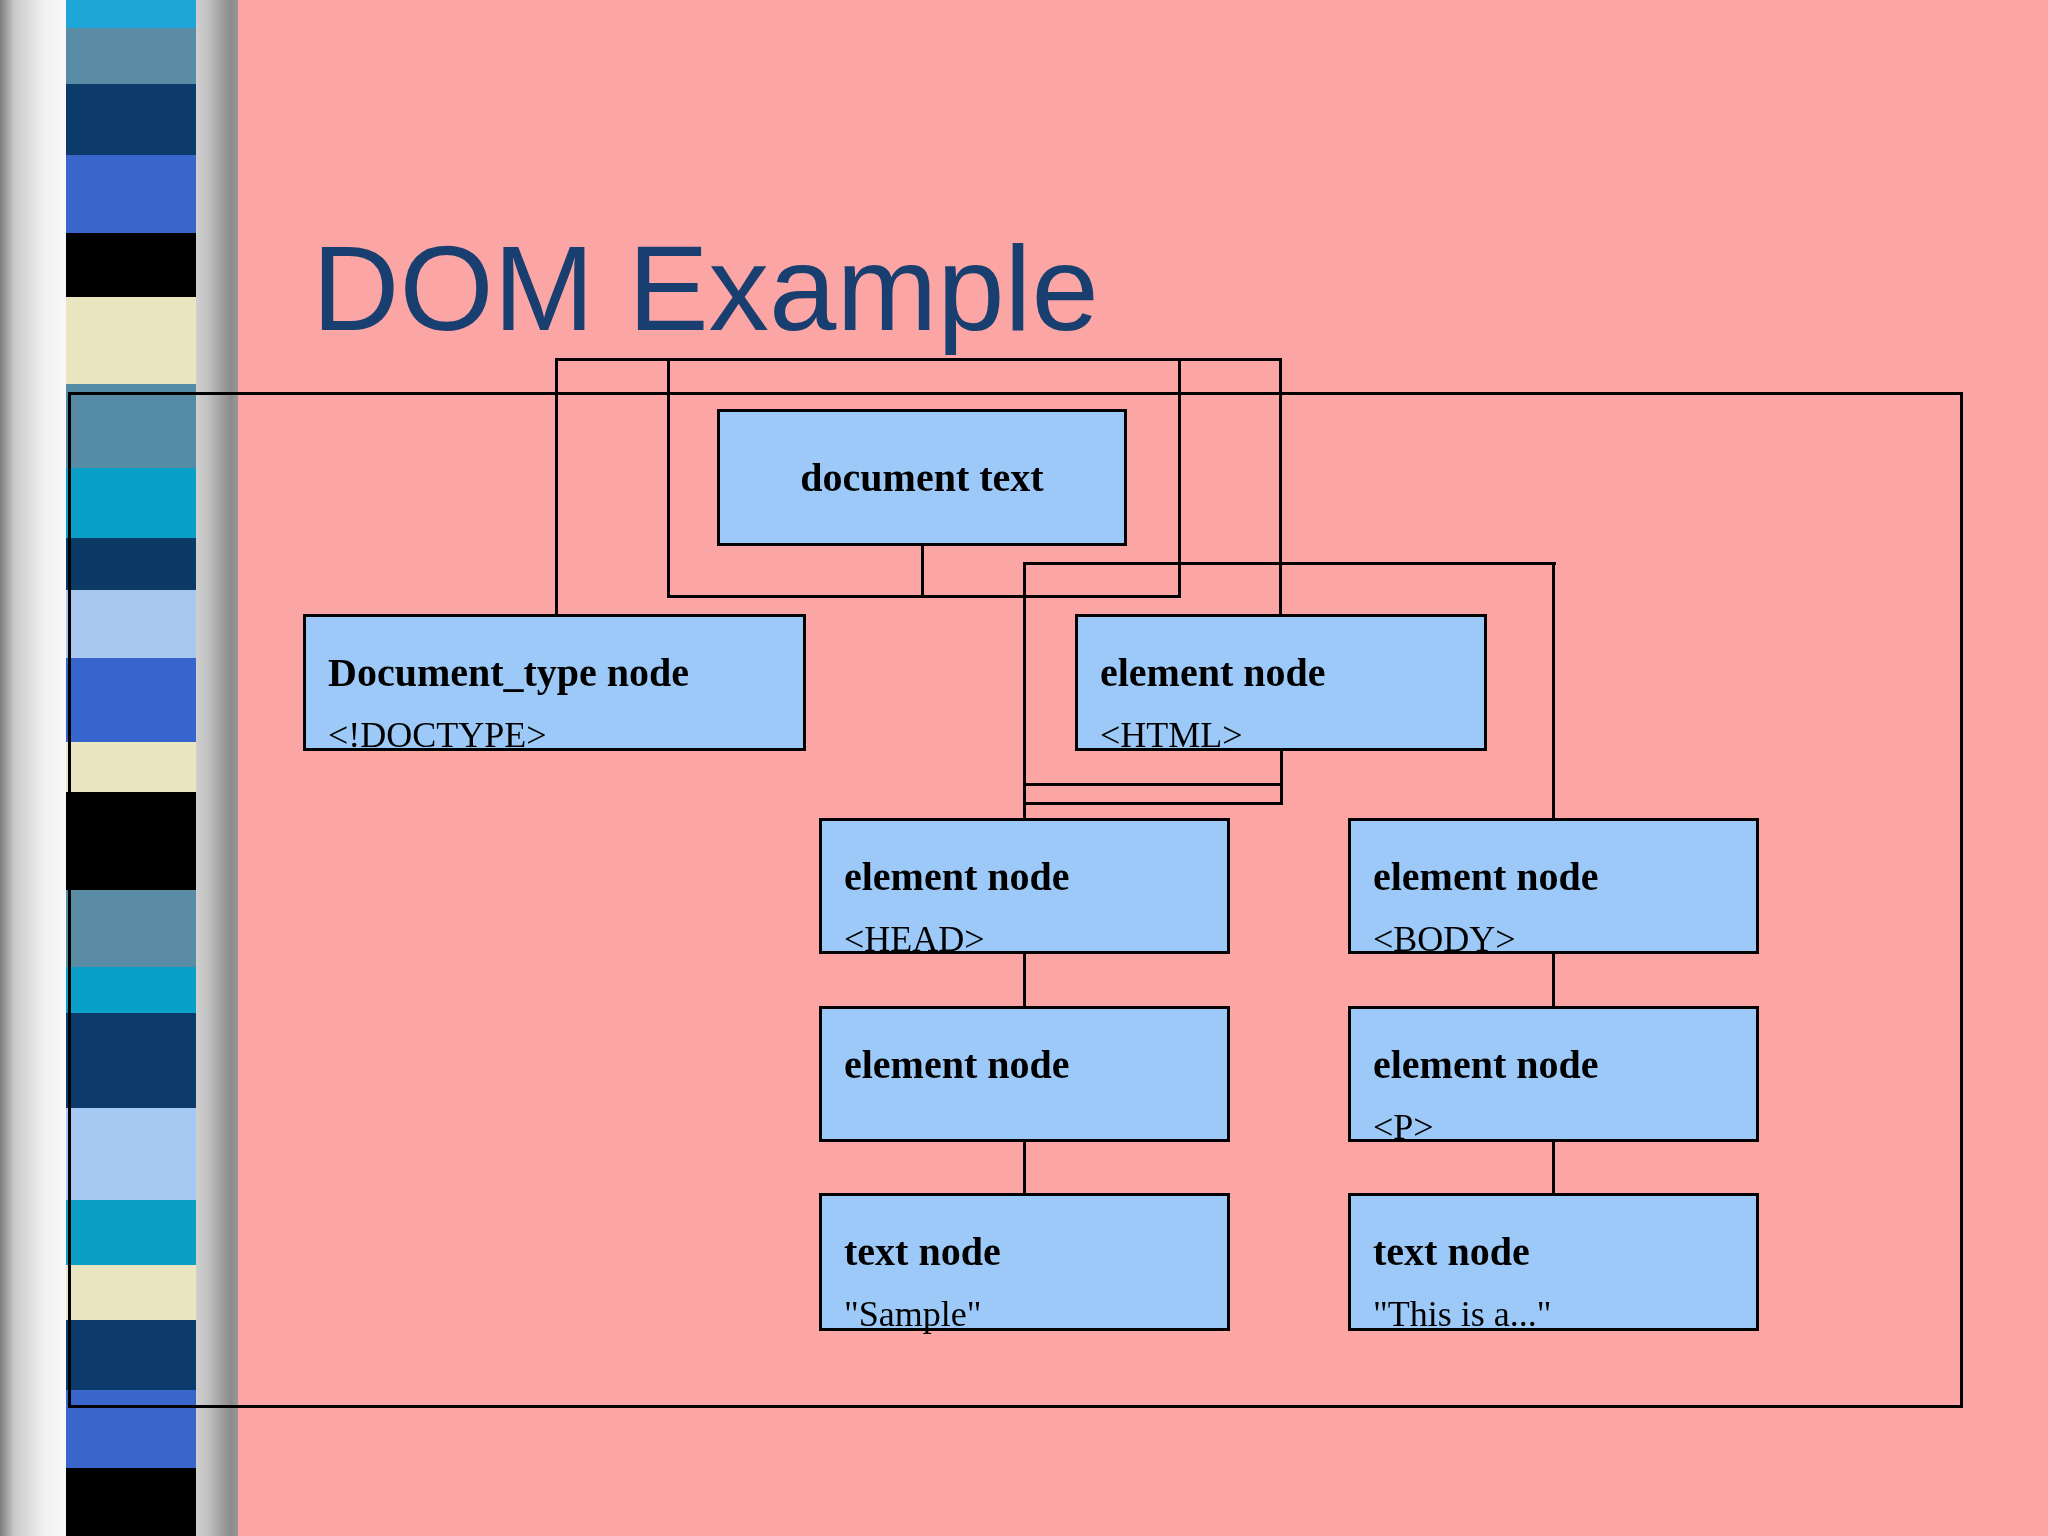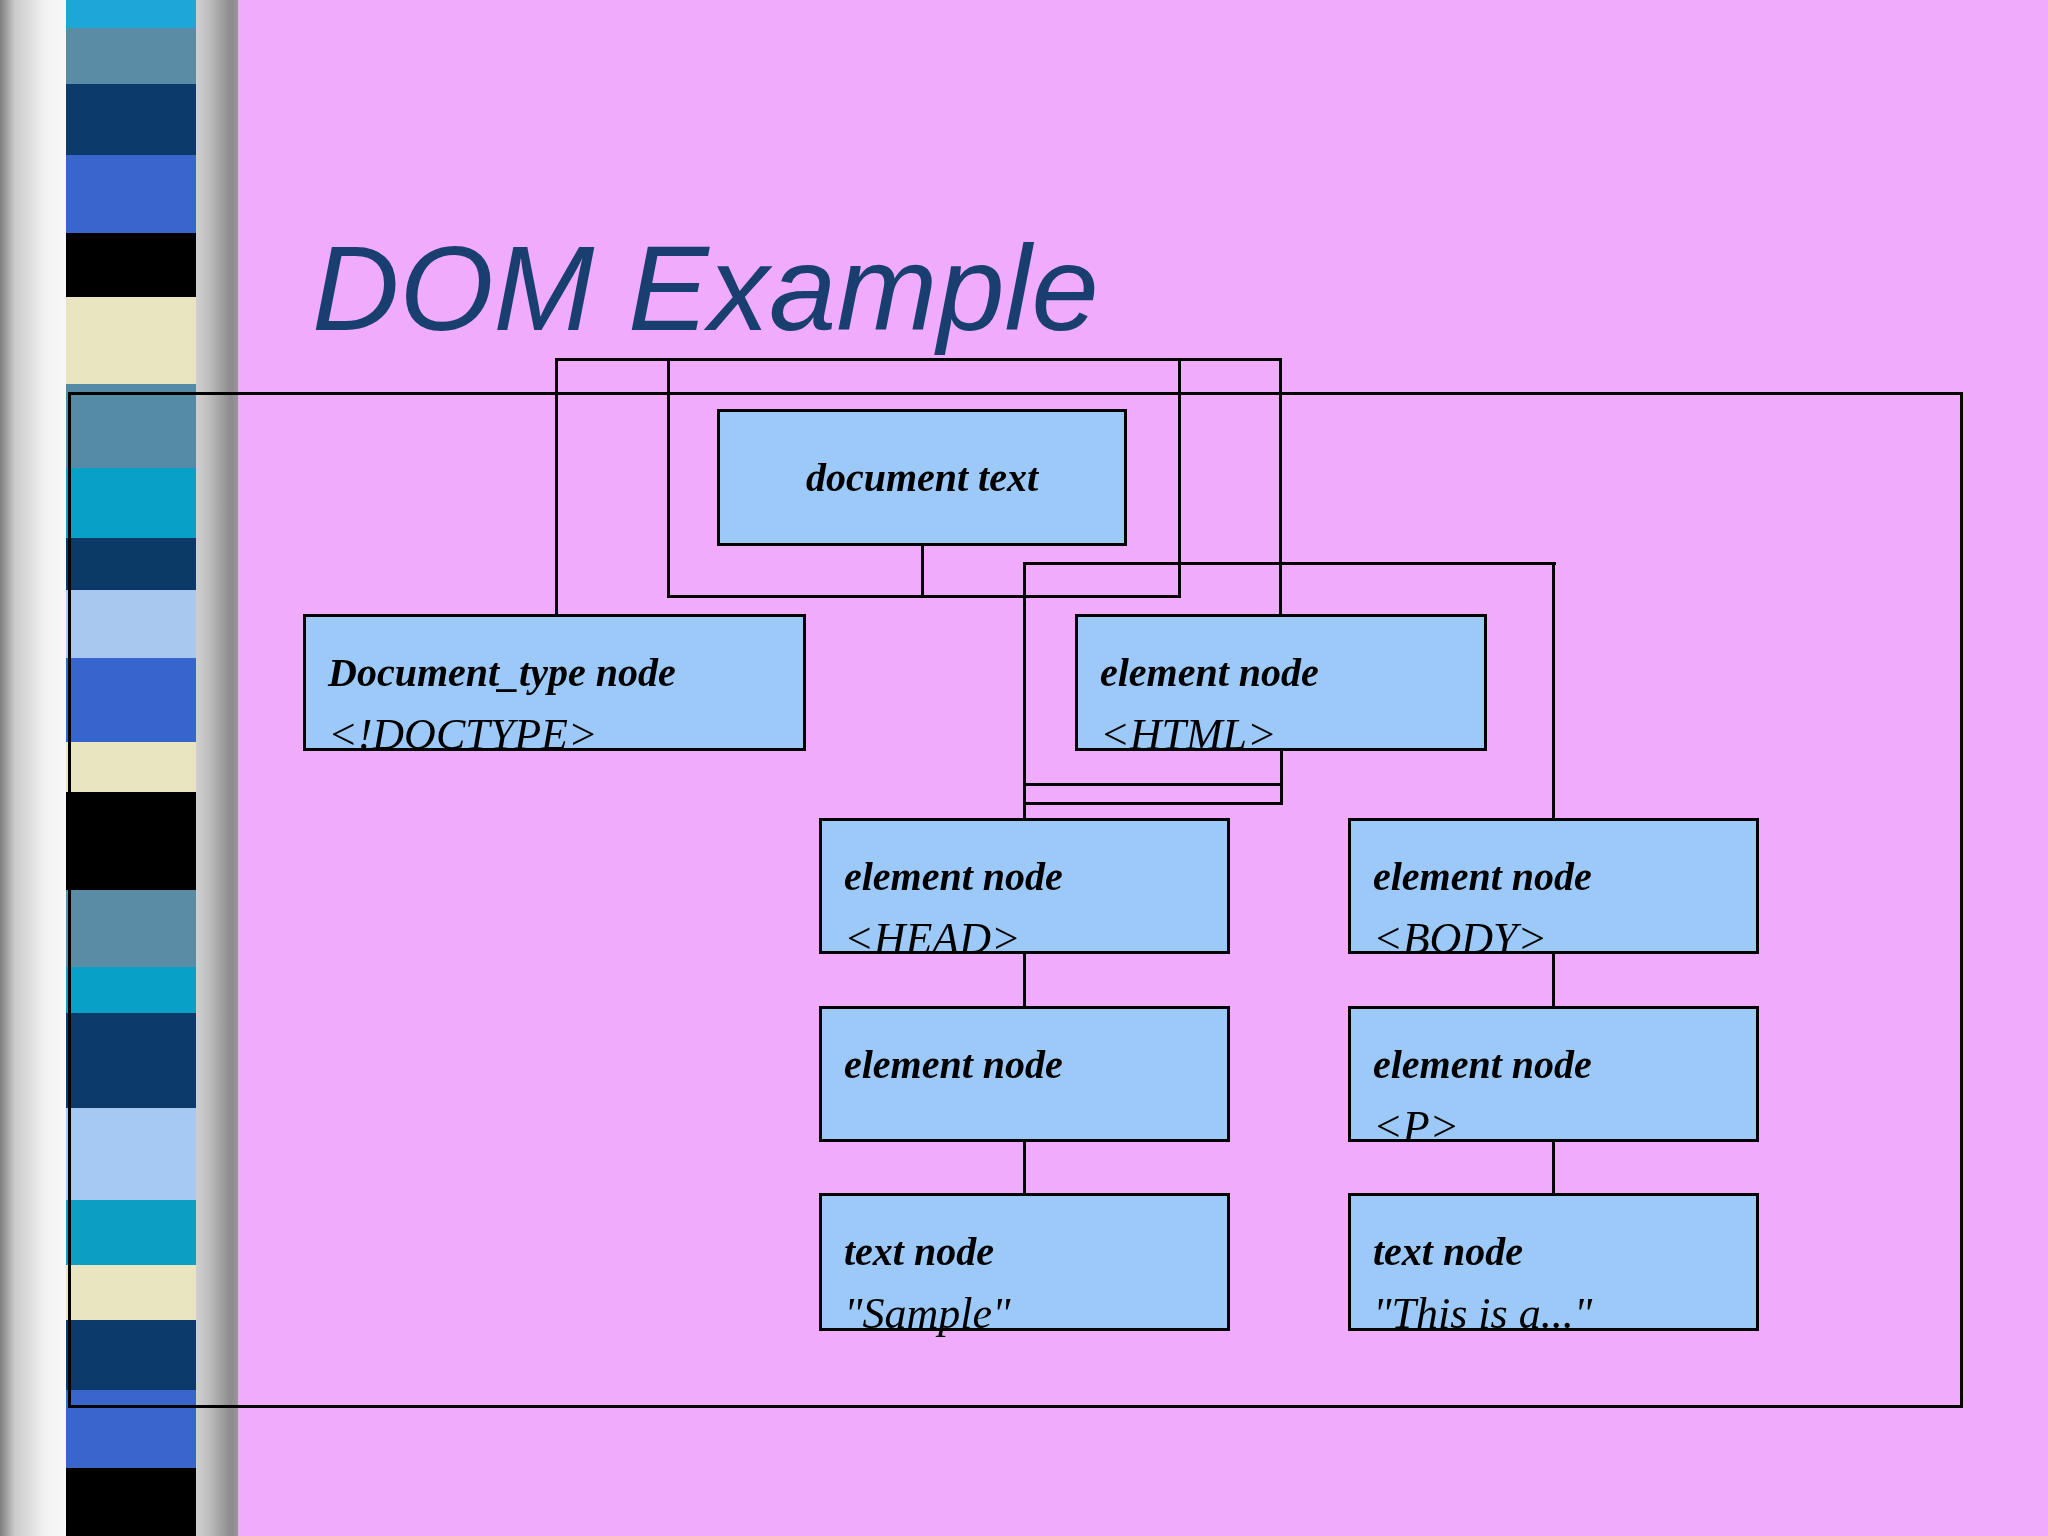--- a/index.html
+++ b/index.html
@@ -1,17 +1,17 @@
 <!DOCTYPE html>
 <html><head>
 <meta charset="utf-8">
 <style>
   html,body{margin:0;padding:0;background:#ffffff;}
-  #stage{position:relative;width:2048px;height:1536px;background:#f0abfc;overflow:hidden;
-         font-family:"Liberation Sans",sans-serif;font-style:italic;}
+  #stage{position:relative;width:2048px;height:1536px;background:#fca5a5;overflow:hidden;
+         font-family:"Liberation Sans",sans-serif;}
 
   
   #sidebar{position:absolute;left:0;top:0;width:238px;height:1536px;
     background:linear-gradient(90deg,#7d7d7d 0%,#c9c9c9 6%,#f2f2f2 19%,#ffffff 37%,
                #ffffff 56%,#eeeeee 71%,#c2c2c2 87%,#8b8b8b 97%,#989898 100%);}
   #ribbon{position:absolute;left:66px;top:0;width:130px;height:1536px;}
   .stripe{width:100%;}
 
   
   #slide-title{position:absolute;left:312px;top:222px;font-size:121px;font-weight:400;
@@ -20,21 +20,21 @@
   
   .hl,.vl{position:absolute;background:#000;z-index:10;}
   .hl{height:3px;} .vl{width:3px;}
   #outer-frame{position:absolute;left:68px;top:392px;width:1895px;height:1016px;
     border:3px solid #000;box-sizing:border-box;z-index:10;background:transparent;}
 
   
   .node-box{position:absolute;border:3px solid #000;box-sizing:border-box;z-index:20;
     font-family:"Liberation Serif",serif;color:#000;padding:25px 0 0 22px;}
   .node-box .l1{display:block;font-weight:bold;font-size:40px;line-height:62px;}
-  .node-box .l2{display:block;font-weight:normal;font-size:44px;line-height:62px;}
+  .node-box .l2{display:block;font-weight:normal;font-size:36px;line-height:62px;}
   .node-box.center{display:flex;align-items:center;justify-content:center;padding:0;}
   .node-box.center .l1{line-height:normal;}
 
   #b-document{left:717px;top:409px;width:410px;height:137px;}
   #b-doctype {left:303px;top:614px;width:503px;height:137px;}
   #b-html    {left:1075px;top:614px;width:412px;height:137px;}
   #b-head    {left:819px;top:818px;width:411px;height:136px;}
   #b-body    {left:1348px;top:818px;width:411px;height:136px;}
   #b-title   {left:819px;top:1006px;width:411px;height:136px;}
   #b-p       {left:1348px;top:1006px;width:411px;height:136px;}

